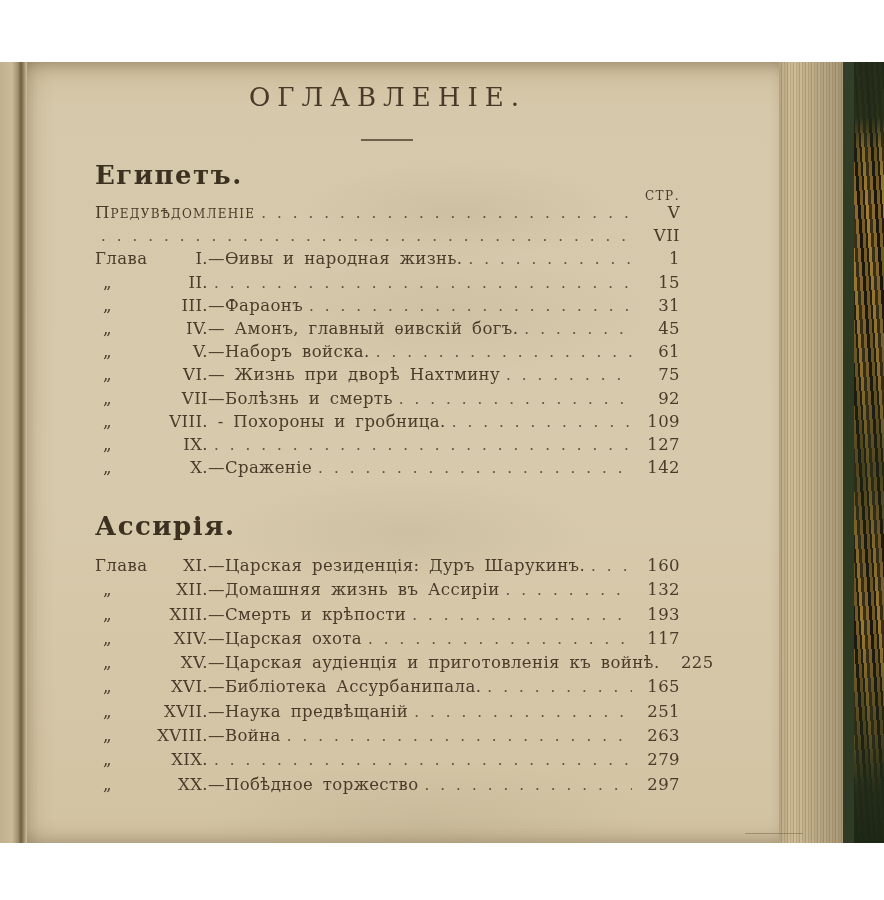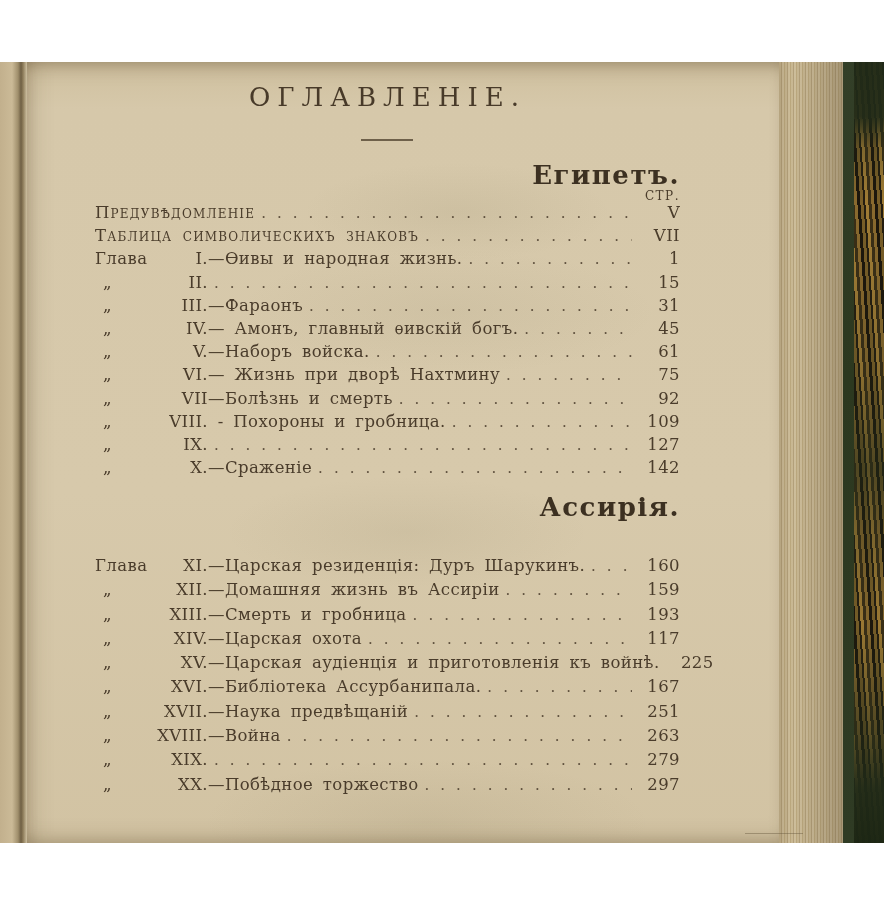--- a/index.html
+++ b/index.html
@@ -55,25 +55,25 @@
   .content{position:absolute;inset:0;color:var(--ink,#4a3c2b);}
   .page-title{
     position:absolute;left:95px;top:20px;width:585px;text-align:center;
     font-size:26px;letter-spacing:7px;color:#483a29;
   }
   .title-rule{
     position:absolute;left:361px;top:77px;width:52px;height:2px;
     background:rgba(75,62,42,.75);
   }
   .section-heading{
-    position:absolute;left:95px;width:585px;text-align:right;
+    position:absolute;left:95px;width:585px;text-align:left;
     font-size:26px;font-weight:700;letter-spacing:1.5px;color:#3c3021;
   }
   .heading-egypt{top:98px;}
-  .heading-assyria{top:430px;}
+  .heading-assyria{top:449px;}
   .page-col-header{
     position:absolute;left:95px;top:127px;width:585px;text-align:right;
     font-size:12px;letter-spacing:1.5px;color:#4a3c2b;
   }
   .rows{position:absolute;left:95px;width:585px;}
   .rows-egypt{top:141px;--rh:23.2px;}
   .rows-assyria{top:494px;--rh:24.3px;}
   .toc-row{display:flex;align-items:baseline;height:var(--rh);font-size:16.5px;word-spacing:4px;letter-spacing:.4px;}
   .col-label{flex:none;width:58px;white-space:pre;}
   .col-label.is-quote{padding-left:8px;box-sizing:border-box;}
@@ -107,21 +107,20 @@
 
     <div class="section-heading heading-egypt">Египетъ.</div>
     <div class="page-col-header">СТР.</div>
     <div class="rows rows-egypt">
         <div class="toc-row smallcaps">
           <span class="col-title">Предувѣдомленіе</span>
           <span class="col-leader"></span>
           <span class="col-page">V</span>
         </div>
         <div class="toc-row smallcaps">
-          <span class="col-title">Таблица символическихъ знаковъ</span>
           <span class="col-leader"></span>
           <span class="col-page">VII</span>
         </div>
         <div class="toc-row">
           <span class="col-label">Глава</span>
           <span class="col-num">I.</span>
           <span class="col-title">—Ѳивы и народная жизнь.</span>
           <span class="col-leader"></span>
           <span class="col-page">1</span>
         </div>
@@ -195,26 +194,26 @@
           <span class="col-num">XI.</span>
           <span class="col-title">—Царская резиденція: Дуръ Шарукинъ.</span>
           <span class="col-leader"></span>
           <span class="col-page">160</span>
         </div>
         <div class="toc-row">
           <span class="col-label is-quote">„</span>
           <span class="col-num">XII.</span>
           <span class="col-title">—Домашняя жизнь въ Ассиріи</span>
           <span class="col-leader"></span>
-          <span class="col-page">159</span>
+          <span class="col-page">132</span>
         </div>
         <div class="toc-row">
           <span class="col-label is-quote">„</span>
           <span class="col-num">XIII.</span>
-          <span class="col-title">—Смерть и гробница</span>
+          <span class="col-title">—Смерть и крѣпости</span>
           <span class="col-leader"></span>
           <span class="col-page">193</span>
         </div>
         <div class="toc-row">
           <span class="col-label is-quote">„</span>
           <span class="col-num">XIV.</span>
           <span class="col-title">—Царская охота</span>
           <span class="col-leader"></span>
           <span class="col-page">117</span>
         </div>
@@ -223,21 +222,21 @@
           <span class="col-num">XV.</span>
           <span class="col-title">—Царская аудіенція и приготовленія къ войнѣ.</span>
           <span class="col-leader"></span>
           <span class="col-page">225</span>
         </div>
         <div class="toc-row">
           <span class="col-label is-quote">„</span>
           <span class="col-num">XVI.</span>
           <span class="col-title">—Библіотека Ассурбанипала.</span>
           <span class="col-leader"></span>
-          <span class="col-page">167</span>
+          <span class="col-page">165</span>
         </div>
         <div class="toc-row">
           <span class="col-label is-quote">„</span>
           <span class="col-num">XVII.</span>
           <span class="col-title">—Наука предвѣщаній</span>
           <span class="col-leader"></span>
           <span class="col-page">251</span>
         </div>
         <div class="toc-row">
           <span class="col-label is-quote">„</span>

